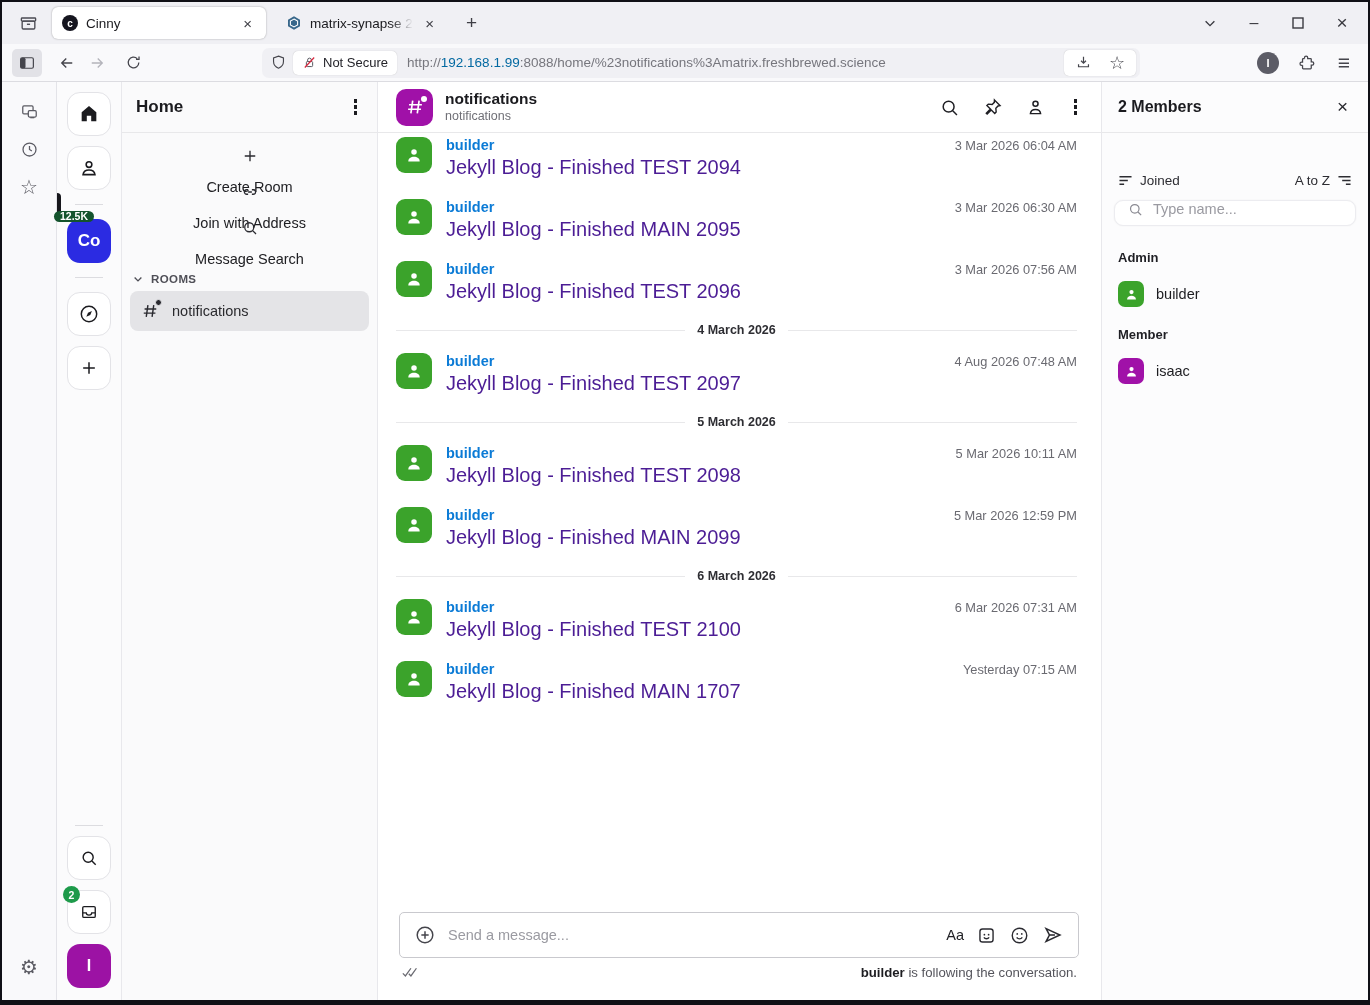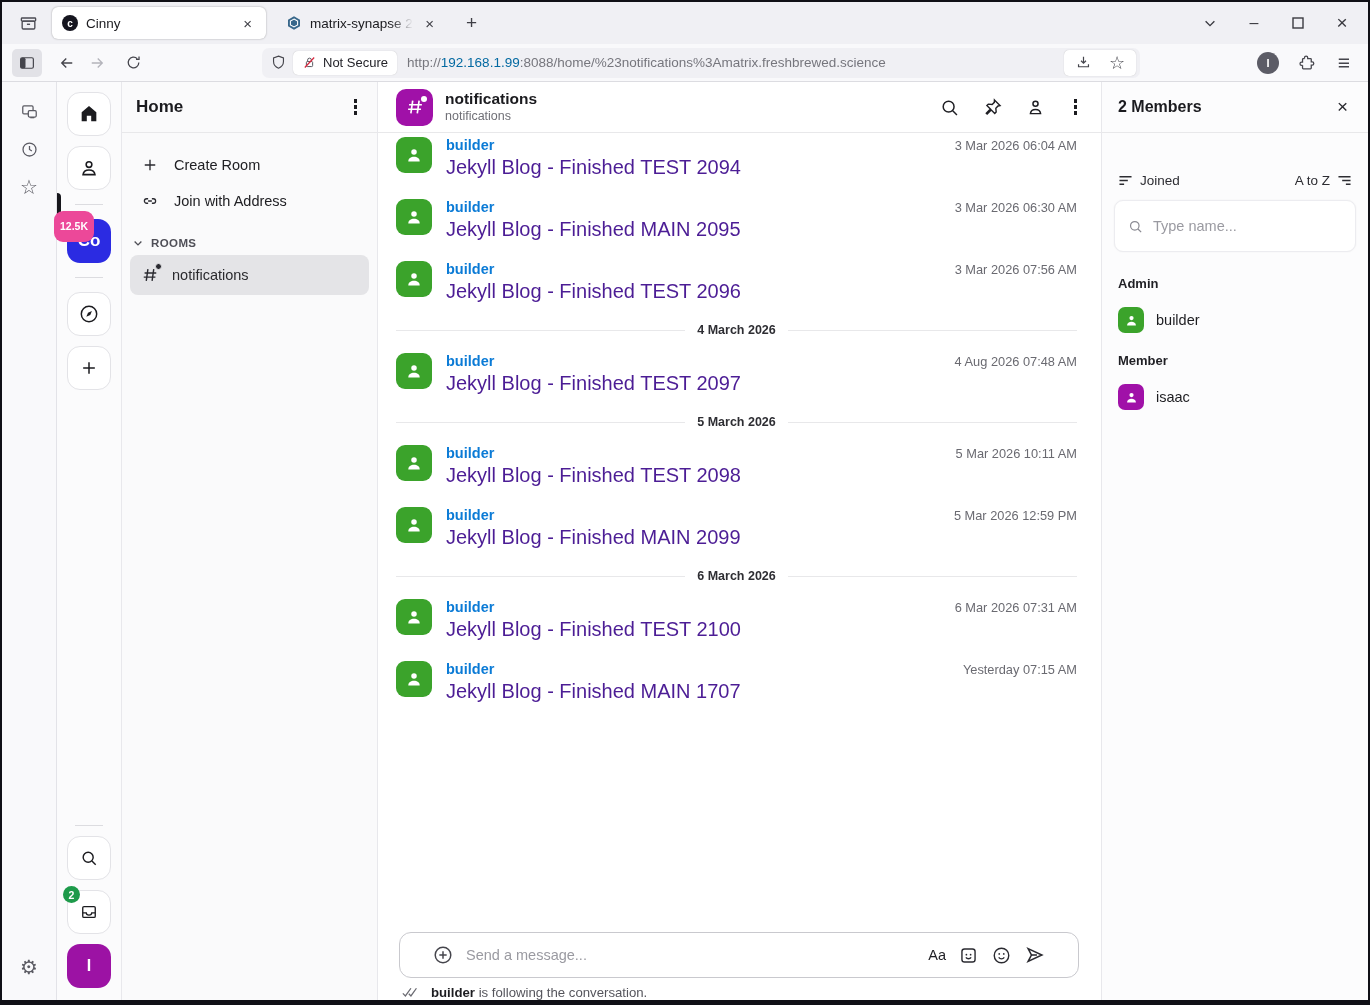--- a/index.html
+++ b/index.html
@@ -44,31 +44,31 @@
   .fx-sidebar { width:55px; background:#f9f9fb; border-right:1px solid #e3e3e8; display:flex; flex-direction:column; align-items:center; padding:14px 0 10px; color:#5b5b63; flex:0 0 auto; }
   .fx-sidebar .ic { width:32px; height:30px; display:flex; align-items:center; justify-content:center; margin-bottom:8px; border-radius:6px; }
   .fx-spacer { flex:1; }
 
   .rail { width:64px; background:#fbfbfc; display:flex; flex-direction:column; align-items:center; padding:10px 0 12px; position:relative; flex:0 0 auto; }
   .rail-btn { width:44px; height:44px; border:1px solid #e3e3e7; border-radius:13px; background:#fff; display:flex; align-items:center; justify-content:center; margin-bottom:10px; color:#1b1b1f; position:relative; }
   .rail-div { width:28px; border-top:1px solid #dcdce0; margin:4px 0 14px; }
   .rail-spacer { flex:1; }
   .active-ind { position:absolute; left:0; top:111px; width:4px; height:24px; background:#17171c; border-radius:0 4px 4px 0; }
   .space-avatar { width:44px; height:44px; border-radius:13px; background:#2b2be2; color:#fff; font-weight:bold; font-size:17px; display:flex; align-items:center; justify-content:center; margin-bottom:10px; position:relative; }
-  .cnt-badge { position:absolute; top:-8px; left:-13px; background:#ec4899; color:#fff; font-size:10.5px; font-weight:bold; border-radius:9px; padding:10px 6px; line-height:1; }
+  .cnt-badge { position:absolute; top:-8px; left:-13px; background:#14532d; color:#fff; font-size:10.5px; font-weight:bold; border-radius:9px; padding:0 6px; line-height:1; }
   .dot-badge { position:absolute; top:-5px; left:-5px; width:17px; height:17px; border-radius:50%; background:#1d9a4a; color:#fff; font-size:10.5px; font-weight:bold; display:flex; align-items:center; justify-content:center; }
   .user-avatar { width:44px; height:44px; border-radius:13px; background:#9c12a4; color:#fff; font-weight:bold; font-size:16px; display:flex; align-items:center; justify-content:center; }
 
   .home-panel { width:257px; background:#fafafb; border-left:1px solid #e8e8ec; border-right:1px solid #e8e8ec; display:flex; flex-direction:column; flex:0 0 auto; }
   .panel-head { height:51px; display:flex; align-items:center; justify-content:space-between; padding:0 14px 0 14px; border-bottom:1px solid #e8e8ea; flex:0 0 auto; }
   .panel-title { font-size:17px; font-weight:bold; }
   .kebab { display:flex; flex-direction:column; gap:2.5px; padding:6px; }
   .kebab i { width:3.5px; height:3.5px; background:#1b1b1f; display:block; }
   .home-items { padding:14px 8px 0; }
-  .home-item { display:flex; align-items:center; gap:14px; height:36px; padding:0 10px; border-radius:8px; font-size:14.5px; font-weight:500; color:#202024; }
+  .home-item { display:flex; align-items:center; gap:14px; height:36px; padding:0 10px; border-radius:8px; font-size:14.5px; font-weight:500; color:#202024;flex-direction:column; }
   .home-item .hic { width:20px; display:flex; justify-content:center; color:#2a2a30; }
   .rooms-cat { display:flex; align-items:center; gap:7px; margin:18px 10px 6px; font-size:11.5px; font-weight:bold; letter-spacing:.4px; color:#4f4f57; }
   .room-item { display:flex; align-items:center; gap:12px; height:40px; margin:0 8px; padding:0 10px; border-radius:8px; background:#e4e4e7; font-size:14.5px; color:#2a2a2e; }
   .hash-wrap { position:relative; width:20px; height:20px; color:#2a2a30; }
   .hash-wrap .globe-dot { position:absolute; top:-2px; right:-2px; width:7px; height:7px; border-radius:50%; background:#2a2a30; border:1.5px solid #e4e4e7; }
 
   
   .chat { flex:1; display:flex; flex-direction:column; min-width:0; background:#fff; }
   .chat-head { height:51px; display:flex; align-items:center; gap:12px; padding:0 18px; border-bottom:1px solid #e8e8ea; flex:0 0 auto; }
   .room-avatar { width:37px; height:37px; border-radius:10px; background:#a011a8; color:#fff; display:flex; align-items:center; justify-content:center; position:relative; flex:0 0 auto; }
@@ -85,36 +85,36 @@
   .date-row .dtxt { font-size:12.5px; font-weight:bold; color:#2e2e33; }
   .msg { display:flex; gap:14px; margin-bottom:20px; }
   .av36 { width:36px; height:36px; border-radius:9px; background:#3ba32b; display:flex; align-items:center; justify-content:center; flex:0 0 auto; }
   .msg-main { flex:1; min-width:0; }
   .msg-head { display:flex; align-items:baseline; justify-content:space-between; gap:10px; }
   .sender { font-size:14.5px; font-weight:bold; color:#0b7bd6; }
   .mtime { font-size:12.8px; color:#6a6a71; white-space:nowrap; }
   .mbody { font-size:20px; color:#4c1d95; margin-top:3px; }
 
   .composer-wrap { padding:4px 22px 0 21px; flex:0 0 auto; }
-  .composer { height:46px; border:1px solid #c9c9ce; border-radius:12px; display:flex; align-items:center; gap:12px; padding:0 32px; }
+  .composer { height:46px; border:1px solid #c9c9ce; border-radius:5px; display:flex; align-items:center; gap:12px; padding:0 14px; }
   .composer input { flex:1; border:none; outline:none; font-size:14.5px; color:#1d1d21; background:transparent; font-family:inherit; }
   .composer input::placeholder { color:#9a9aa1; }
   .comp-ic { color:#2a2a30; display:flex; align-items:center; }
   .aa { font-size:14.5px; font-weight:500; color:#1f1f24; }
-  .status-row { display:flex; align-items:center; justify-content:flex-start; gap:12px; padding:7px 24px 0; font-size:13.2px; color:#55555c; }
+  .status-row { display:flex; align-items:center; justify-content:space-between; gap:12px; padding:7px 24px 20px; font-size:13.2px; color:#55555c; }
   .status-row b { color:#1d1d21; }
 
   
   .members { width:267px; border-left:1px solid #e8e8ec; background:#fcfcfd; display:flex; flex-direction:column; flex:0 0 auto; }
   .mem-head { height:51px; display:flex; align-items:center; justify-content:space-between; padding:0 16px; border-bottom:1px solid #e8e8ea; flex:0 0 auto; }
   .mem-title { font-size:16px; font-weight:bold; }
   .mem-close { font-size:19px; color:#2a2a30; padding:2px 4px; }
   .mem-filters { display:flex; align-items:center; justify-content:space-between; padding:16px 16px 10px; font-size:13.5px; color:#2c2c32; }
   .mf { display:flex; align-items:center; gap:7px;margin-top:24px; }
-  .mem-search { margin:2px 12px 10px; height:52px; background:#fff; border:1px solid #ececf0; box-shadow:0 0 2px rgba(0,0,0,.06); border-radius:9px; display:flex; align-items:center; gap:9px; padding:0 12px; color:#8a8a92; }
+  .mem-search { margin:2px 12px 10px; height:26px; background:#fff; border:1px solid #ececf0; box-shadow:0 0 2px rgba(0,0,0,.06); border-radius:9px; display:flex; align-items:flex-start; gap:9px; padding:0 12px; color:#8a8a92; }
   .mem-search input { flex:1; border:none; outline:none; font-size:14.5px; background:transparent; font-family:inherit; color:#1d1d21; }
   .mem-search input::placeholder { color:#9a9aa1; }
   .role-label { font-size:13px; font-weight:bold; color:#1f1f24; margin:14px 16px 10px; }
   .mem-row { display:flex; align-items:center; gap:12px; padding:6px 16px; font-size:14.5px; color:#1d1d21; }
   .av26 { width:26px; height:26px; border-radius:7px; display:flex; align-items:center; justify-content:center; flex:0 0 auto; }
   .av26.green { background:#3ba32b; }
   .av26.purple { background:#a011a8; }
 
   svg { display:block; }
 </style>
@@ -313,20 +313,29 @@
             </span>
           <span>Create Room</span>
         </div>
         <div class="home-item">
           <span class="hic">
               <svg width="18" height="18" viewBox="0 0 24 24" fill="none" stroke="currentColor" stroke-width="1.7">
                 <path d="M9.5 15H7.5a3 3 0 010-6h2M14.5 9h2a3 3 0 010 6h-2M9.5 12h5"></path>
               </svg>
             </span>
           <span>Join with Address</span>
+        </div>
+        <div class="home-item">
+          <span class="hic">
+              <svg width="18" height="18" viewBox="0 0 24 24" fill="none" stroke="currentColor" stroke-width="1.7">
+                <circle cx="11" cy="11" r="6"></circle>
+                <path d="M15.5 15.5L20 20"></path>
+              </svg>
+            </span>
+          <span>Message Search</span>
         </div>
       </div>
       <div class="rooms-cat">
         <svg width="12" height="12" viewBox="0 0 16 16" fill="none" stroke="currentColor" stroke-width="1.8">
             <path d="M3.5 6l4.5 4.5L12.5 6"></path>
           </svg>
         <span>ROOMS</span>
       </div>
       <div class="room-item">
         <span class="hash-wrap">

